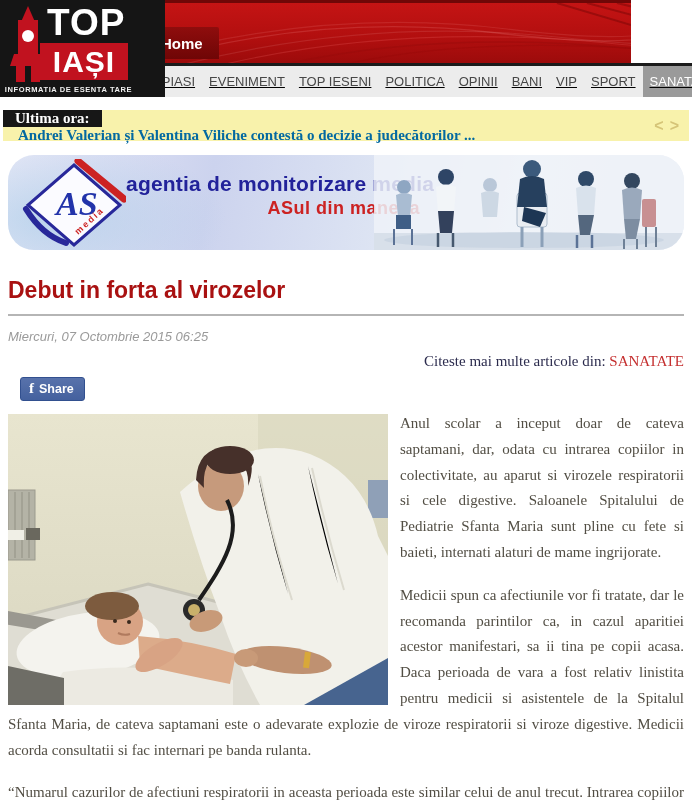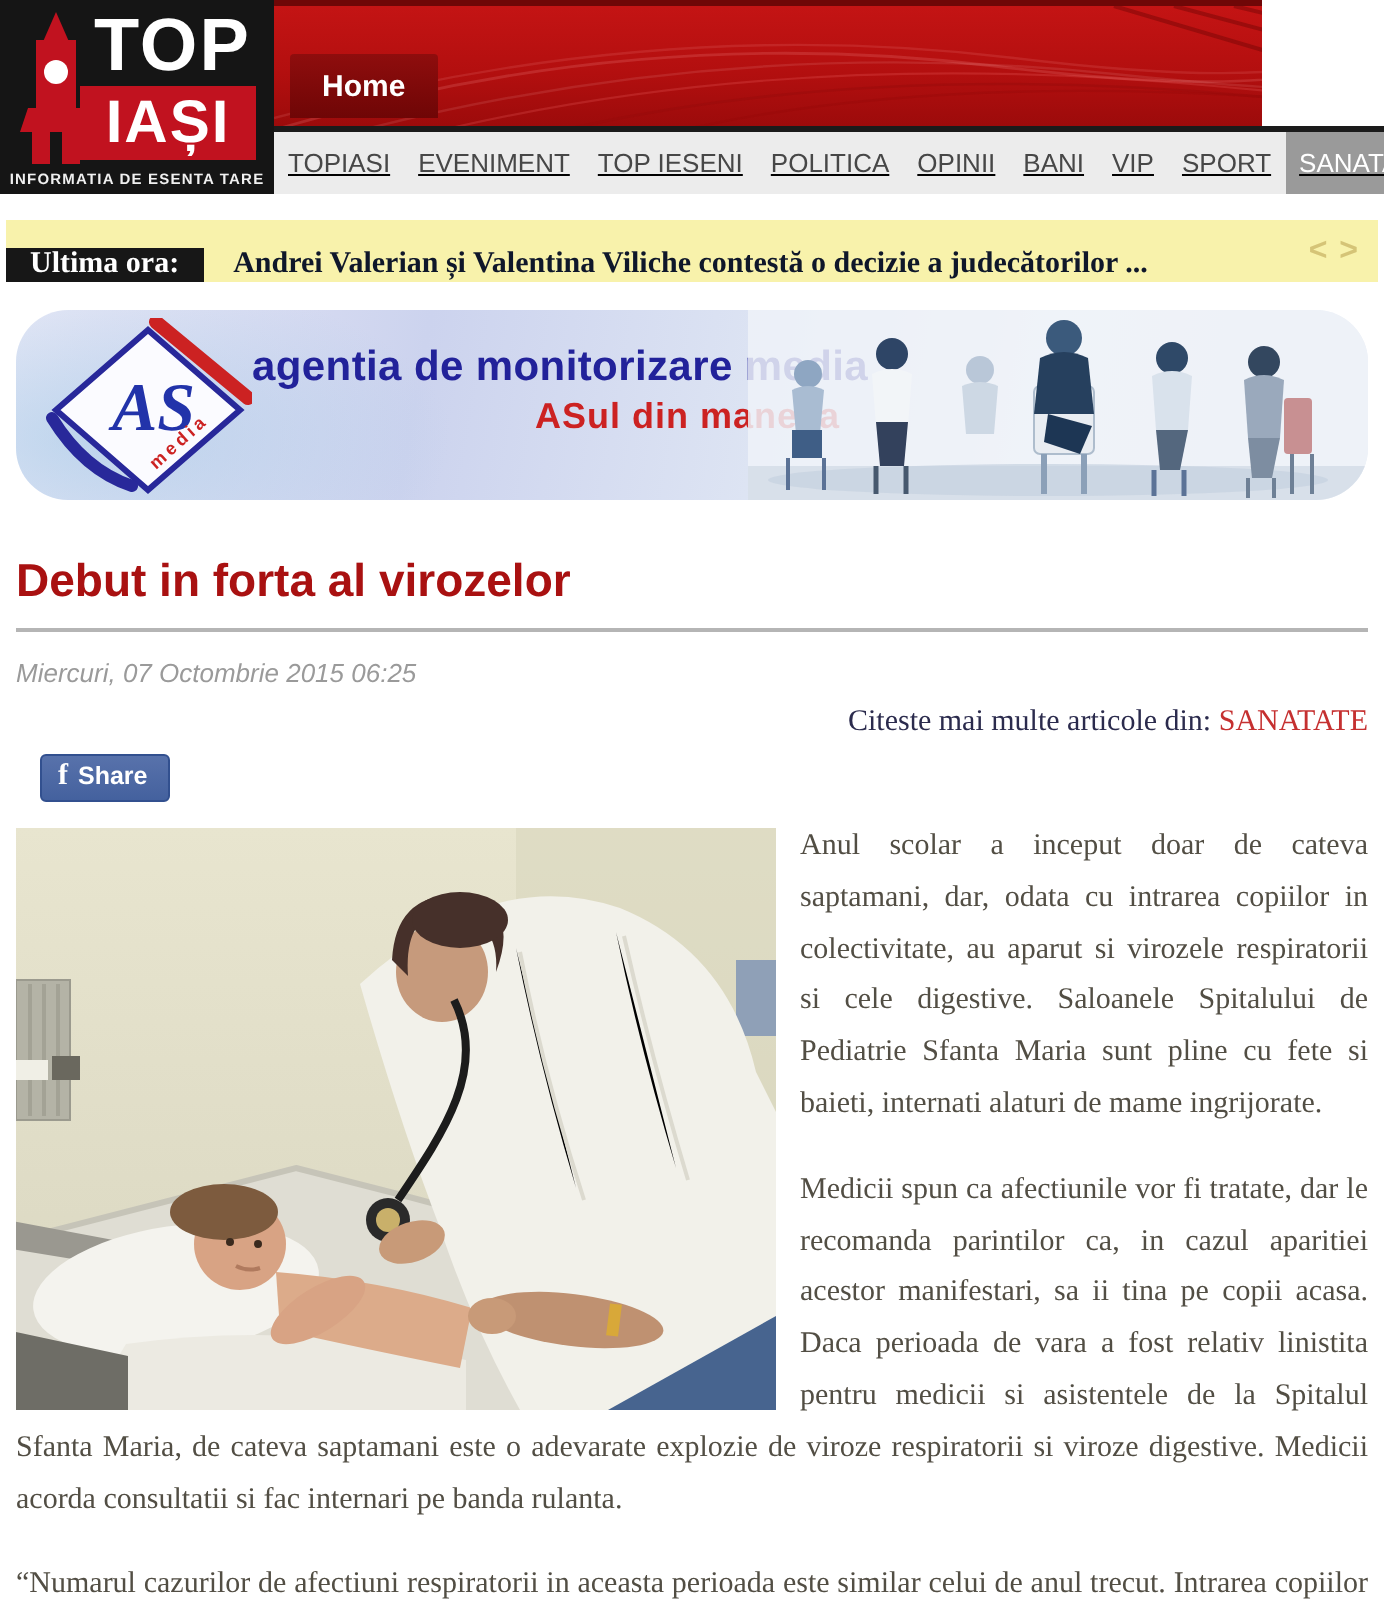--- a/index.html
+++ b/index.html
@@ -2,40 +2,40 @@
 <html><head>
 <meta charset="utf-8">
 <style>
   * { margin:0; padding:0; box-sizing:border-box; }
   html,body { background:#ffffff; }
   body { width:692px; height:800px; overflow:hidden; font-family:"Liberation Sans", sans-serif; }
   .page { position:relative; width:692px; height:800px; background:#fff; }
 
   
   .header { position:relative; width:692px; height:97px; }
-  .logo { position:absolute; left:0; top:0; width:137px; height:97px; background:#151515; z-index:3; cursor:pointer; }
+  .logo { position:absolute; left:0; top:0; width:165px; height:97px; background:#151515; z-index:3; cursor:pointer; }
   .logo-tower { position:absolute; left:8px; top:6px; }
   .logo-top { position:absolute; left:47px; top:2px; font-size:37px; font-weight:bold; color:#ffffff; letter-spacing:1px; }
   .logo-iasi-box { position:absolute; left:40px; top:43px; width:88px; height:37px; background:#c1121f; display:flex; align-items:center; justify-content:center; }
   .logo-iasi-box span { font-size:30px; font-weight:bold; color:#ffffff; letter-spacing:1px; line-height:1; }
   .logo-tagline { position:absolute; left:0; bottom:3px; width:137px; text-align:center; font-size:7.5px; font-weight:bold; color:#f0f0f0; letter-spacing:0.6px; }
 
   .header-right { position:absolute; left:137px; top:0; width:555px; height:97px; }
   .red-band { position:relative; width:494px; height:63px; background:linear-gradient(180deg,#c41414 0%,#b30f0f 55%,#9c0b0b 100%); border-top:3px solid #6f0707; overflow:hidden; }
   .red-waves { position:absolute; left:0; top:0; }
   .home-tab { position:absolute; left:8px; top:24px; height:32px; padding:0 16px; background:linear-gradient(180deg,#8f0d0d,#6f0606); display:flex; align-items:center; color:#fff; font-size:15px; font-weight:bold; border-radius:2px 2px 0 0; cursor:pointer; }
   .nav-strip { width:555px; height:3px; background:#1b1b1b; }
   .main-nav { display:flex; align-items:stretch; width:555px; height:31px; background:#ececec; overflow:hidden;text-decoration:underline; }
   .nav-item { display:flex; align-items:center; padding:0 7px; font-size:13px; color:#474747; white-space:nowrap; cursor:pointer; }
   .nav-item.active { background:#9a9a9a; color:#ffffff; }
 
   
-  .ticker { position:relative; margin:13px 3px 0 3px; height:31px; background:#f8f2ab; display:flex; align-items:flex-end; }
+  .ticker { position:relative; margin:13px 3px 0 3px; height:31px; background:#f8f2ab; display:flex; align-items:flex-start;flex-direction:column; }
   .ticker-label { background:#171717; color:#ffffff; font-family:"Liberation Serif", serif; font-weight:bold; font-size:15px; display:flex; align-items:center; padding:0 12px; }
-  .ticker-text { font-family:"Liberation Serif", serif; font-weight:bold; font-size:15px; color:#0f172a; display:flex; align-items:center; padding-left:15px; cursor:pointer; }
+  .ticker-text { font-family:"Liberation Serif", serif; font-weight:bold; font-size:15px; color:#0369a1; display:flex; align-items:center; padding-left:15px; cursor:pointer; }
   .ticker-arrows { position:absolute; right:10px; top:0; height:31px; display:flex; align-items:center; gap:6px; }
   .ticker-arrows span { color:#d5c477; font-size:16px; font-weight:bold; cursor:pointer; line-height:1; }
 
   
   .banner { position:relative; margin:14px 8px 0 8px; width:676px; height:95px; background:linear-gradient(100deg,#e9e9f7 0%,#ccd3ee 30%,#dde4f3 55%,#f0f4fa 75%,#e8eef6 100%); overflow:hidden; cursor:pointer;border-radius:26px; }
   .banner-sheen { position:absolute; left:-40px; top:-20px; width:260px; height:140px; background:radial-gradient(ellipse at 30% 60%, rgba(160,200,230,0.55), rgba(255,255,255,0) 70%); }
   .as-logo { position:absolute; left:14px; top:4px; }
   .banner-text { position:absolute; left:118px; top:17px; width:320px; }
   .banner-title { font-size:21px; font-weight:bold; color:#22229a; letter-spacing:0.2px; }
   .banner-subtitle { font-size:18px; font-weight:bold; color:#cc2222; text-align:right; padding-right:26px; margin-top:2px; letter-spacing:0.5px; }

